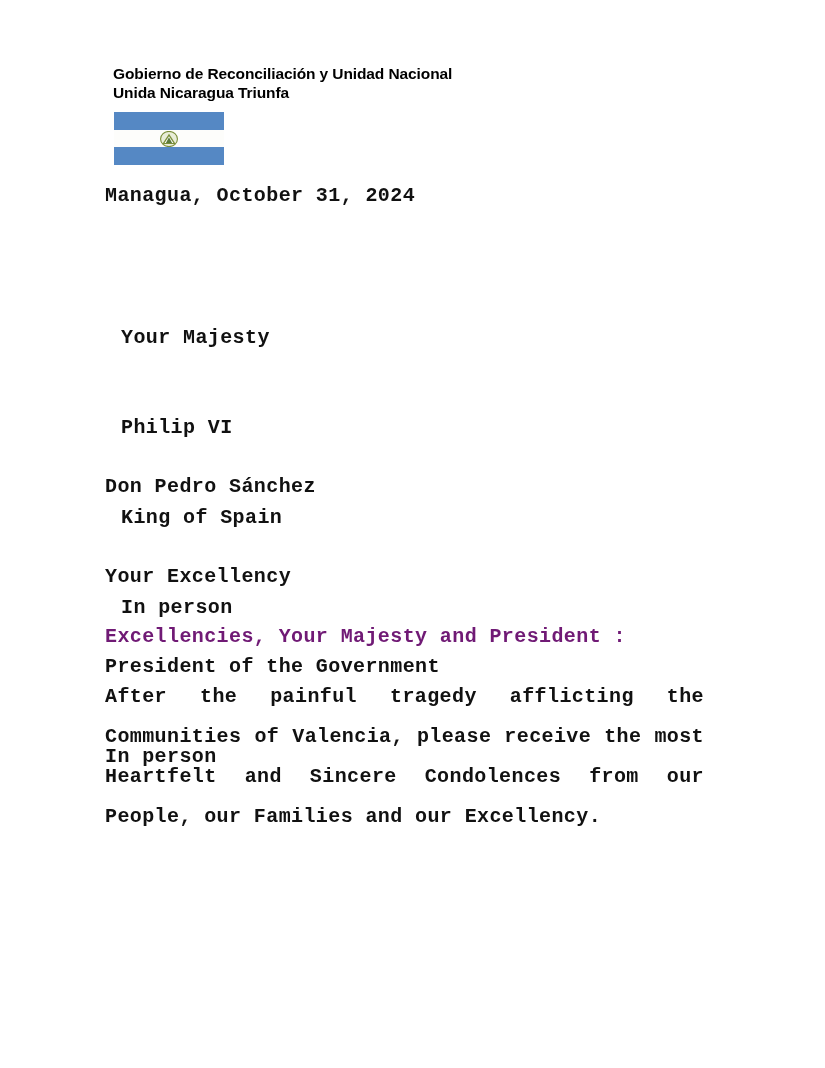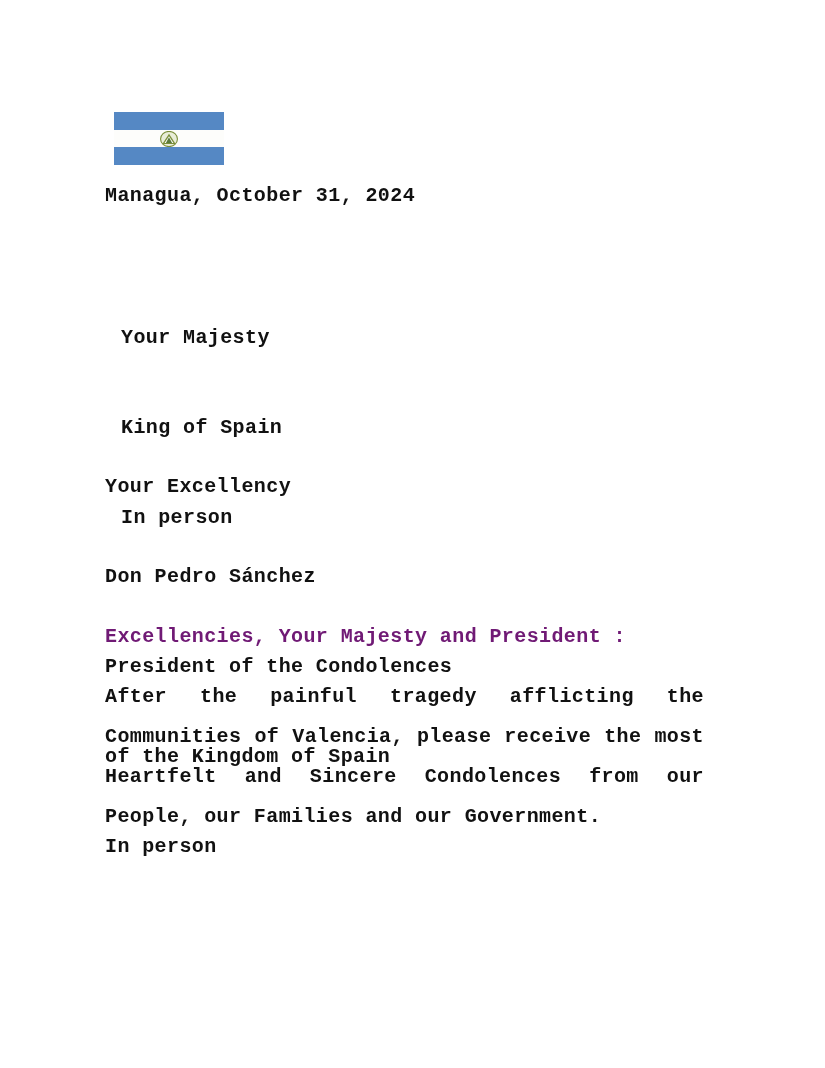--- a/index.html
+++ b/index.html
@@ -105,48 +105,52 @@
     text-justify: inter-word;
   }
   .para.p1 { top: 677px; }
   .para.p2 { top: 877px; }
 </style>
 </head>
 <body>
 
 <div class="page" style="background: rgb(255, 255, 255);">
 
+  <div class="letterhead">
+    <div class="letterhead-line">Gobierno de Reconciliación y Unidad Nacional</div>
+    <div class="letterhead-line">Unida Nicaragua Triunfa</div>
+  </div>
 
   <div class="flag">
     <div class="flag-stripe top" style="background: rgb(85, 136, 196);"></div>
     <div class="flag-stripe middle" style="background: rgb(253, 253, 251);"></div>
     <div class="flag-stripe bottom" style="background: rgb(85, 136, 196);"></div>
     <svg class="flag-emblem" viewBox="0 0 40 36">
       <ellipse id="emblem-bg" cx="20" cy="18" rx="19" ry="17" fill="#e9edd8"></ellipse>
       <ellipse id="emblem-ring" cx="20" cy="18" rx="19" ry="17" fill="none" stroke-width="2.5" stroke="#7b8f3a"></ellipse>
       <path id="emblem-triangle" d="M20 6 L35 29 L5 29 Z" fill="#7b8f3a"></path>
       <path id="emblem-sky" d="M20 12 L30 27 L10 27 Z" fill="#ffffff"></path>
       <path id="emblem-peaks" d="M20 14 L27 27 L13 27 Z" fill="#5a7a3a"></path>
     </svg>
   </div>
 
   <div class="typed dateline" style="color: rgb(17, 17, 17);">Managua, October 31, 2024</div>
 
   <div class="typed addr-block first" style="color: rgb(17, 17, 17);">
     <div class="addr-line">Your Majesty</div>
+    <div class="addr-line">Philip VI</div>
     <div class="addr-line">King of Spain</div>
     <div class="addr-line">In person</div>
   </div>
 
   <div class="typed addr-block second" style="color: rgb(17, 17, 17);">
+    <div class="addr-line">Don Pedro Sánchez</div>
     <div class="addr-line">Your Excellency</div>
-    <div class="addr-line">Don Pedro Sánchez</div>
-    <div class="addr-line">President of the Condolences</div>
-    <div class="addr-line">of the Kingdom of Spain</div>
+    <div class="addr-line">President of the Government</div>
     <div class="addr-line">In person</div>
   </div>
 
   <div class="typed salutation" style="color: #701a75; margin-top: 24px;">Excellencies, Your Majesty and President :</div>
 
-  <div class="typed para p1" style="color: rgb(17, 17, 17);">After the painful tragedy afflicting the Communities of Valencia, please receive the most Heartfelt and Sincere Condolences from our People, our Families and our Government.</div>
+  <div class="typed para p1" style="color: rgb(17, 17, 17);">After the painful tragedy afflicting the Communities of Valencia, please receive the most Heartfelt and Sincere Condolences from our People, our Families and our Excellency.</div>
 
 
 </div>
 
 </body></html>

